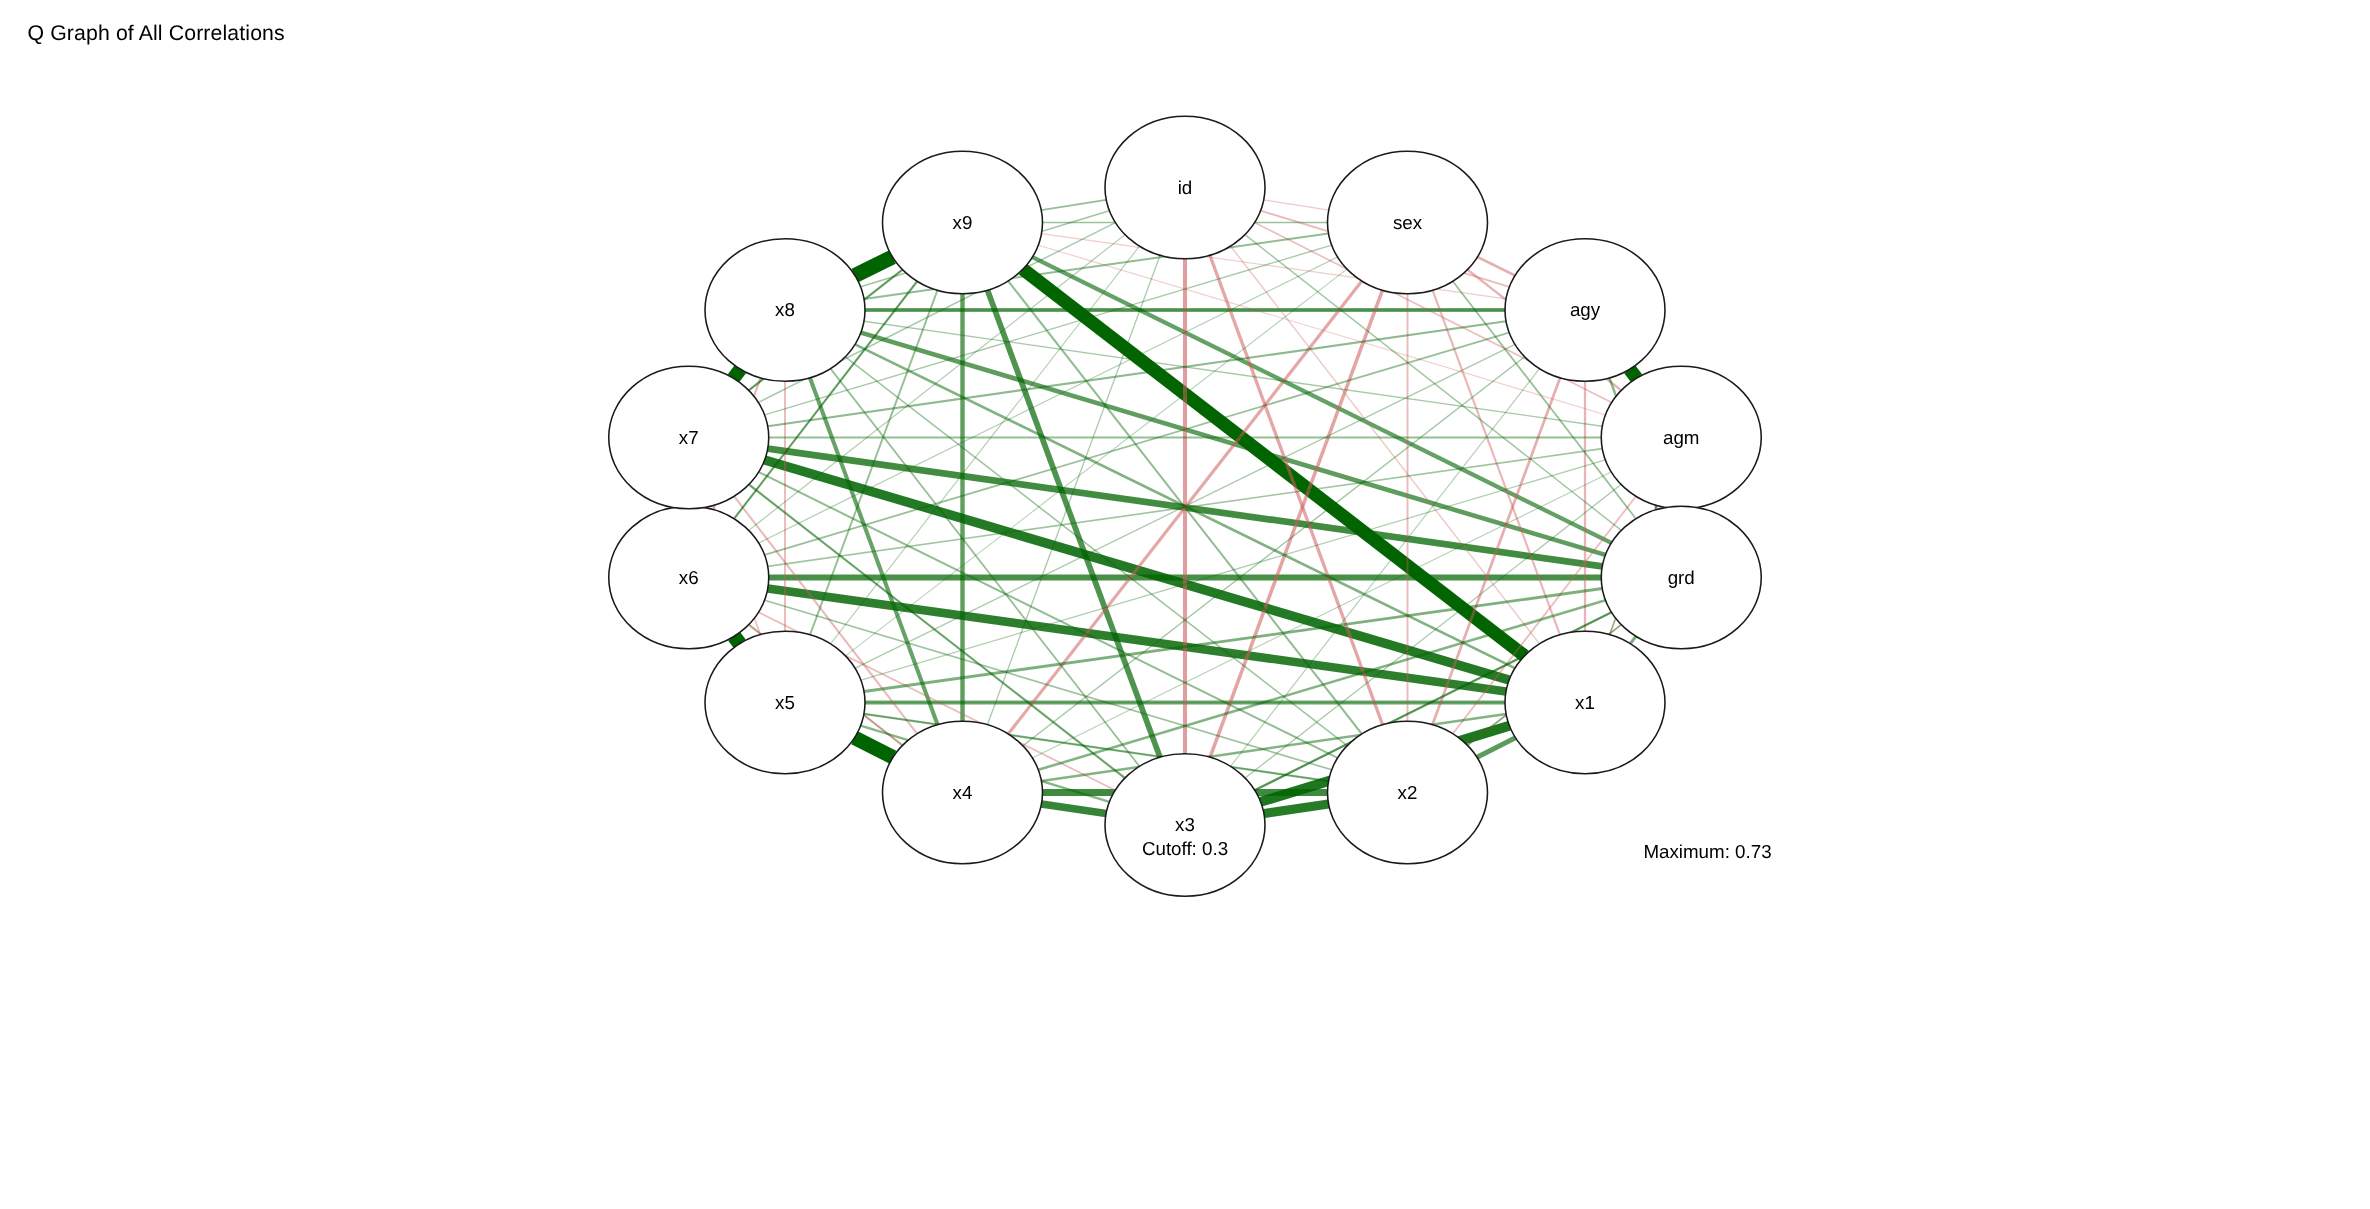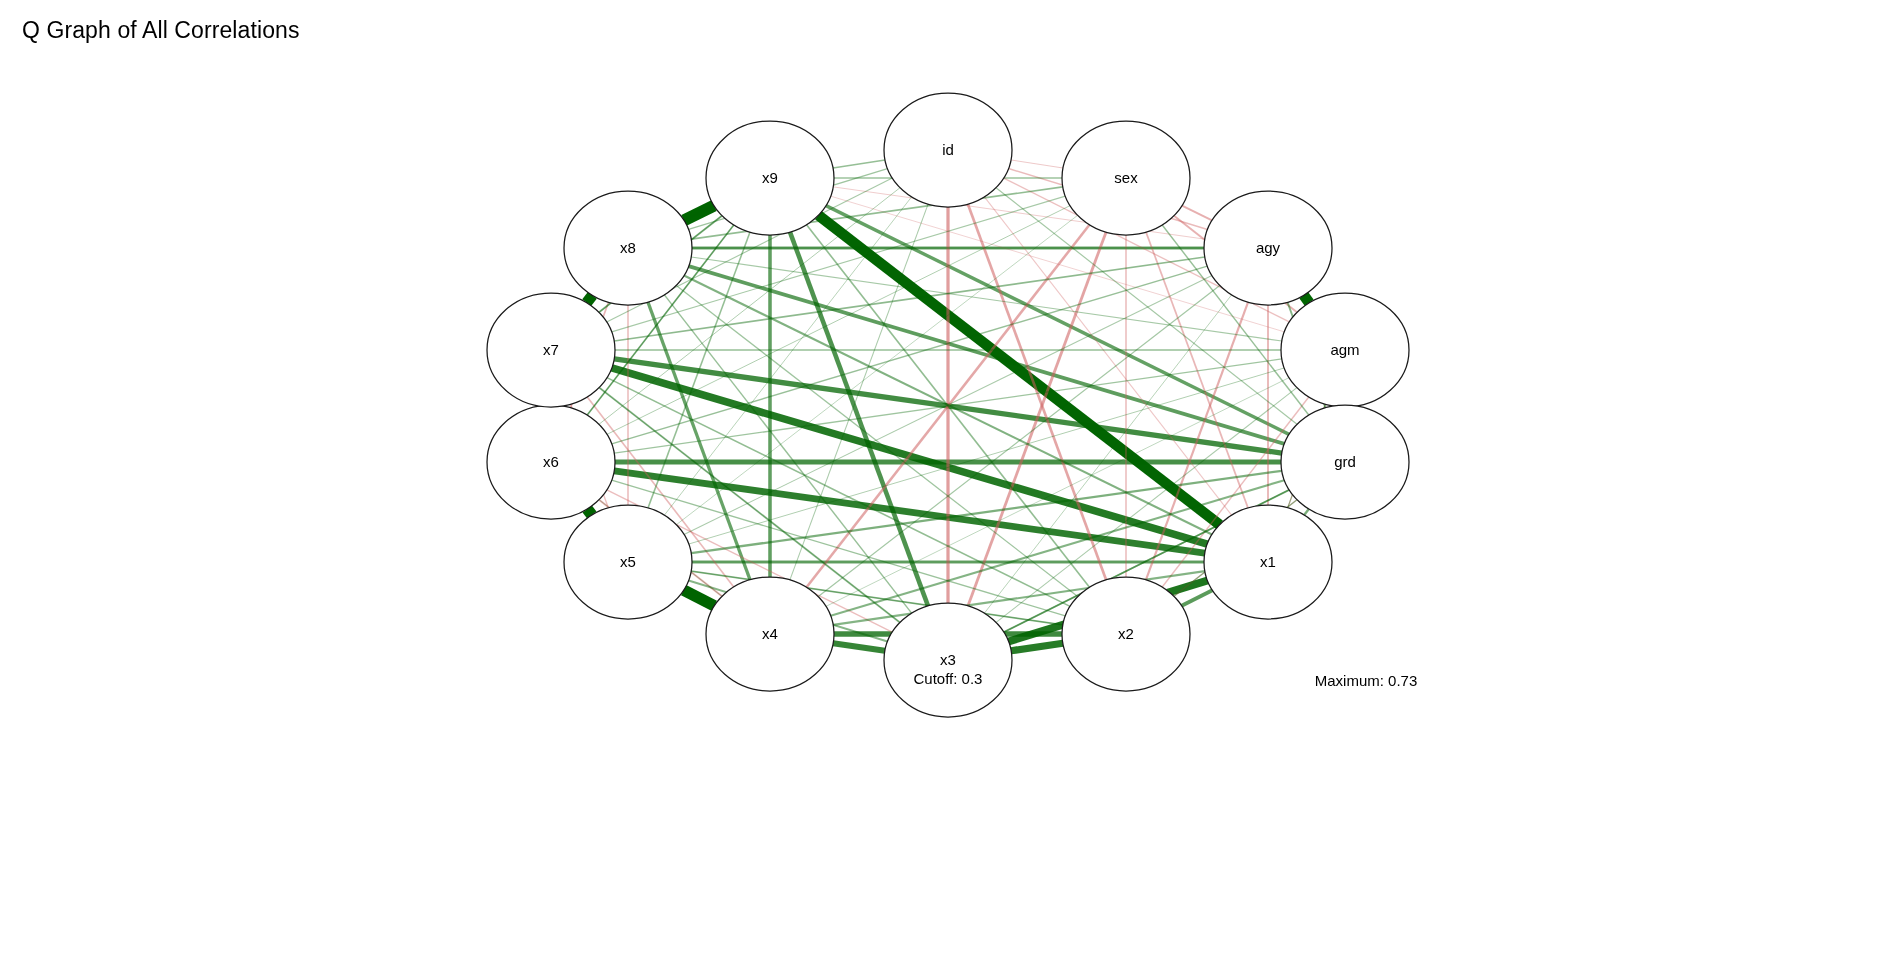--- a/index.html
+++ b/index.html
@@ -11,21 +11,21 @@
     width: 1896px;
     height: 967px;
     position: relative;
     font-family: "Liberation Sans", sans-serif;
     overflow: hidden;
   }
   #plot-title {
     position: absolute;
     left: 22px;
     top: 17px;
-    font-size: 23px;
+    font-size: 17px;
     color: #000000;
     letter-spacing: 0.1px;
     white-space: nowrap;
   }
   #graph-canvas {
     position: absolute;
     left: 0;
     top: 0;
     width: 1896px;
     height: 967px;

